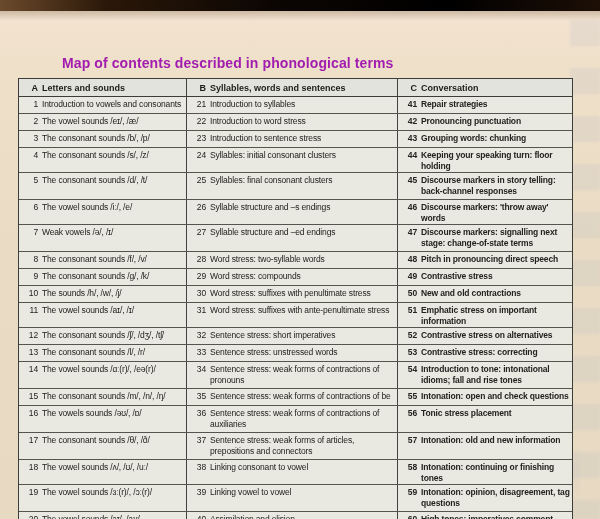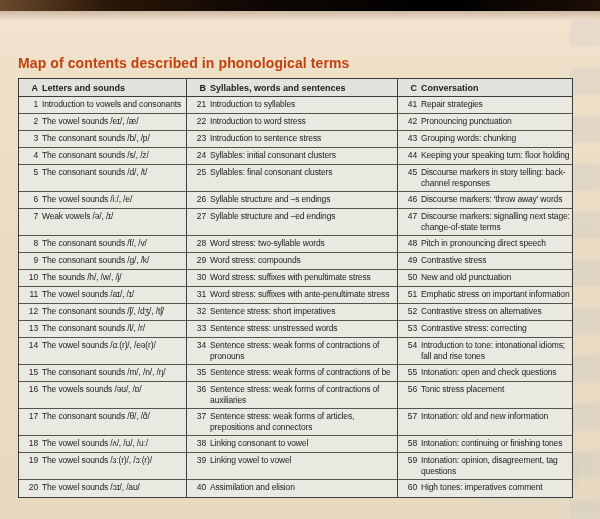--- a/index.html
+++ b/index.html
@@ -45,21 +45,21 @@
     display: flex; align-items: center;
     font-size: 9px; font-weight: bold; color: #1d1d1b;
     padding: 1px 2px 0 2px;
   }
   .t-row { display: flex; border-bottom: 1px solid #55554e; }
   .t-row:last-child { border-bottom: none; }
   .t-row { min-height: 17px; }
   .t-row.tall { min-height: 27px; }
   .col-a { width: 168px; border-right: 1px solid #44443f; }
   .col-b { width: 211px; border-right: 1px solid #44443f; }
-  .col-c { width: 174px; }
+  .col-c { width: 174px; font-weight: bold; }
   .cell {
     display: flex; align-items: flex-start;
     padding: 2px 2px 1px 2px;
     font-size: 8.5px; letter-spacing: -0.15px; line-height: 10.5px;
     color: #23231f;
   }
   .unit-number {
     flex: 0 0 17px; text-align: right; margin-right: 4px;
     color: #23231f;
   }
@@ -67,21 +67,21 @@
   .unit-title { flex: 1 1 auto; }
 </style>
 </head>
 <body>
 
 <div class="top-band"></div>
 <div class="top-band-shadow"></div>
 <div class="page-edge-shading"></div>
 <div class="bottom-smudge"></div>
 
-<h1 class="page-title" style="color: #c2410c;">Map of contents described in phonological terms</h1>
+<h1 class="page-title" style="color: #a21caf; margin-left: 44px;">Map of contents described in phonological terms</h1>
 
 <div class="contents-table">
   <div class="t-header">
     <div class="hcell col-a">
       <span class="hprefix">A</span>
       <span>Letters and sounds</span>
     </div>
     <div class="hcell col-b">
       <span class="hprefix">B</span>
       <span>Syllables, words and sentences</span>
@@ -222,21 +222,21 @@
         <div class="cell col-a">
           <span class="unit-number">10</span>
           <span class="unit-title">The sounds /h/, /w/, /j/</span>
         </div>
         <div class="cell col-b">
           <span class="unit-number">30</span>
           <span class="unit-title">Word stress: suffixes with penultimate stress</span>
         </div>
         <div class="cell col-c">
           <span class="unit-number">50</span>
-          <span class="unit-title">New and old punctuation</span>
+          <span class="unit-title">New and old contractions</span>
         </div>
       </div>
       <div class="t-row">
         <div class="cell col-a">
           <span class="unit-number">11</span>
           <span class="unit-title">The vowel sounds /aɪ/, /ɪ/</span>
         </div>
         <div class="cell col-b">
           <span class="unit-number">31</span>
           <span class="unit-title">Word stress: suffixes with ante-penultimate stress</span>

